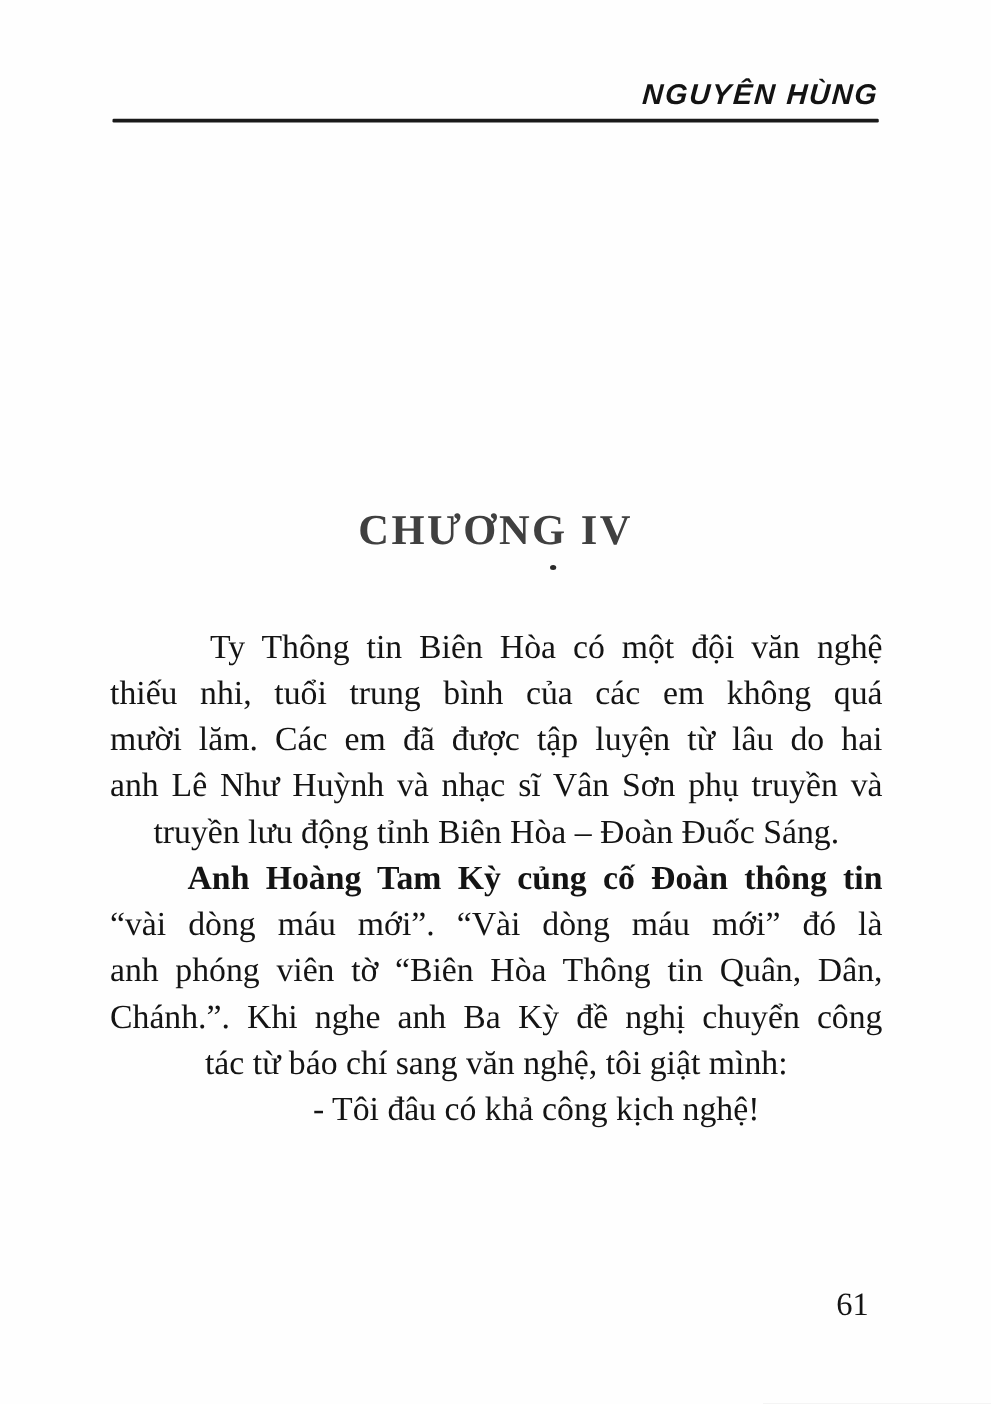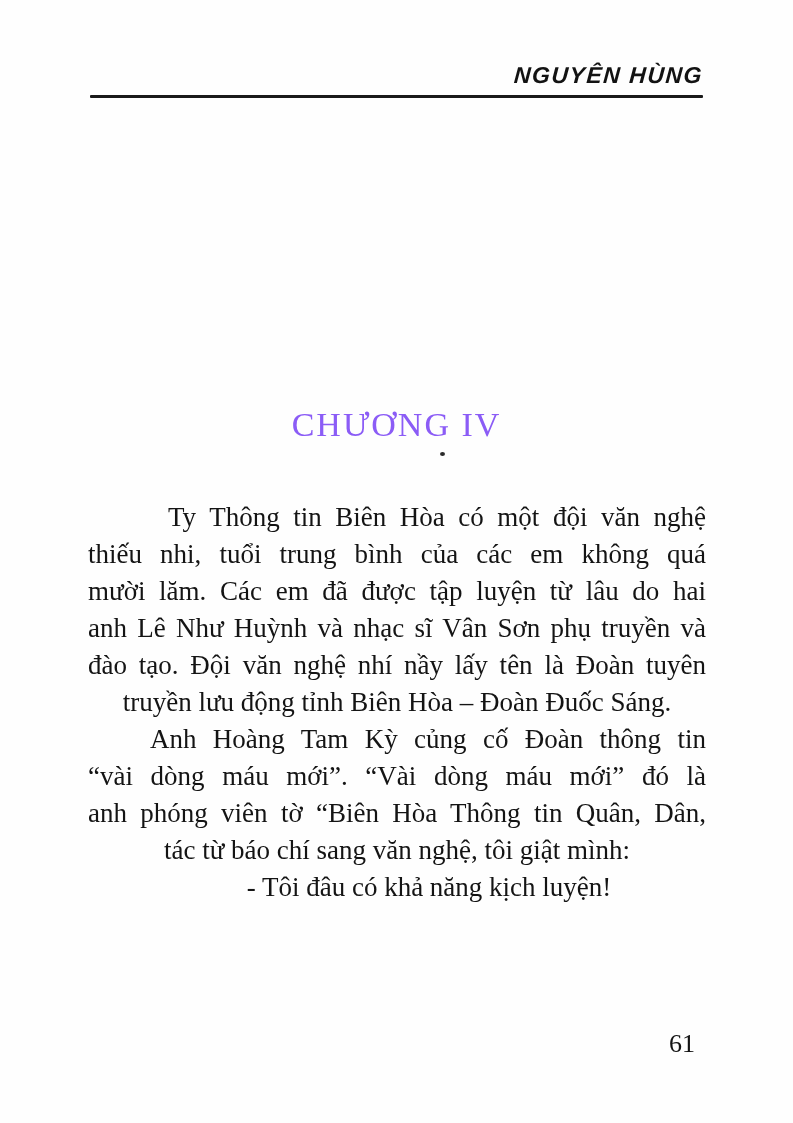--- a/index.html
+++ b/index.html
@@ -41,24 +41,24 @@
   }
   
   .chapter-title {
     position: absolute;
     top: 406px;
     left: 0;
     width: 100%;
     margin: 0;
     text-align: center;
     font-family: "Liberation Serif", serif;
-    font-weight: 400;
+    font-weight: 700;
     font-size: 34px;
     letter-spacing: 2px;
-    color: #8b5cf6;
+    color: #404040;
   }
   .artifact-dot {
     position: absolute;
     top: 452px;
     left: 440px;
     width: 5px;
     height: 4px;
     background: #2a2a2a;
     border-radius: 50%;
   }
@@ -101,29 +101,29 @@
   <h1 class="chapter-title">CHƯƠNG IV</h1>
 
   <span class="artifact-dot"></span>
 
   <main class="body-text" id="body-text">
       <div class="paragraph">
         <div class="line justify" style="text-indent: 80px;">Ty Thông tin Biên Hòa có một đội văn nghệ</div>
         <div class="line justify">thiếu nhi, tuổi trung bình của các em không quá</div>
         <div class="line justify">mười lăm. Các em đã được tập luyện từ lâu do hai</div>
         <div class="line justify">anh Lê Như Huỳnh và nhạc sĩ Vân Sơn phụ truyền và</div>
-        <div class="line justify">đào tạo. Đội văn nghệ nhí nầy lấy tên là Đoàn tuyên</div>
         <div class="line">truyền lưu động tỉnh Biên Hòa – Đoàn Đuốc Sáng.</div>
       </div>
       <div class="paragraph">
-        <div class="line justify" style="text-indent: 62px;">Anh Hoàng Tam Kỳ củng cố Đoàn thông tin</div>
+        <div class="line justify" style="text-indent: 62px; font-weight: bold;">Anh Hoàng Tam Kỳ củng cố Đoàn thông tin</div>
         <div class="line justify">“vài dòng máu mới”. “Vài dòng máu mới” đó là</div>
         <div class="line justify">anh phóng viên tờ “Biên Hòa Thông tin Quân, Dân,</div>
+        <div class="line justify">Chánh.”. Khi nghe anh Ba Kỳ đề nghị chuyển công</div>
         <div class="line">tác từ báo chí sang văn nghệ, tôi giật mình:</div>
       </div>
       <div class="paragraph">
-        <div class="line" style="text-indent: 64px;">- Tôi đâu có khả năng kịch luyện!</div>
+        <div class="line" style="text-indent: 64px;">- Tôi đâu có khả công kịch nghệ!</div>
       </div>
     </main>
 
   <div class="page-number">61</div>
 
 </div>
 
 </body></html>

